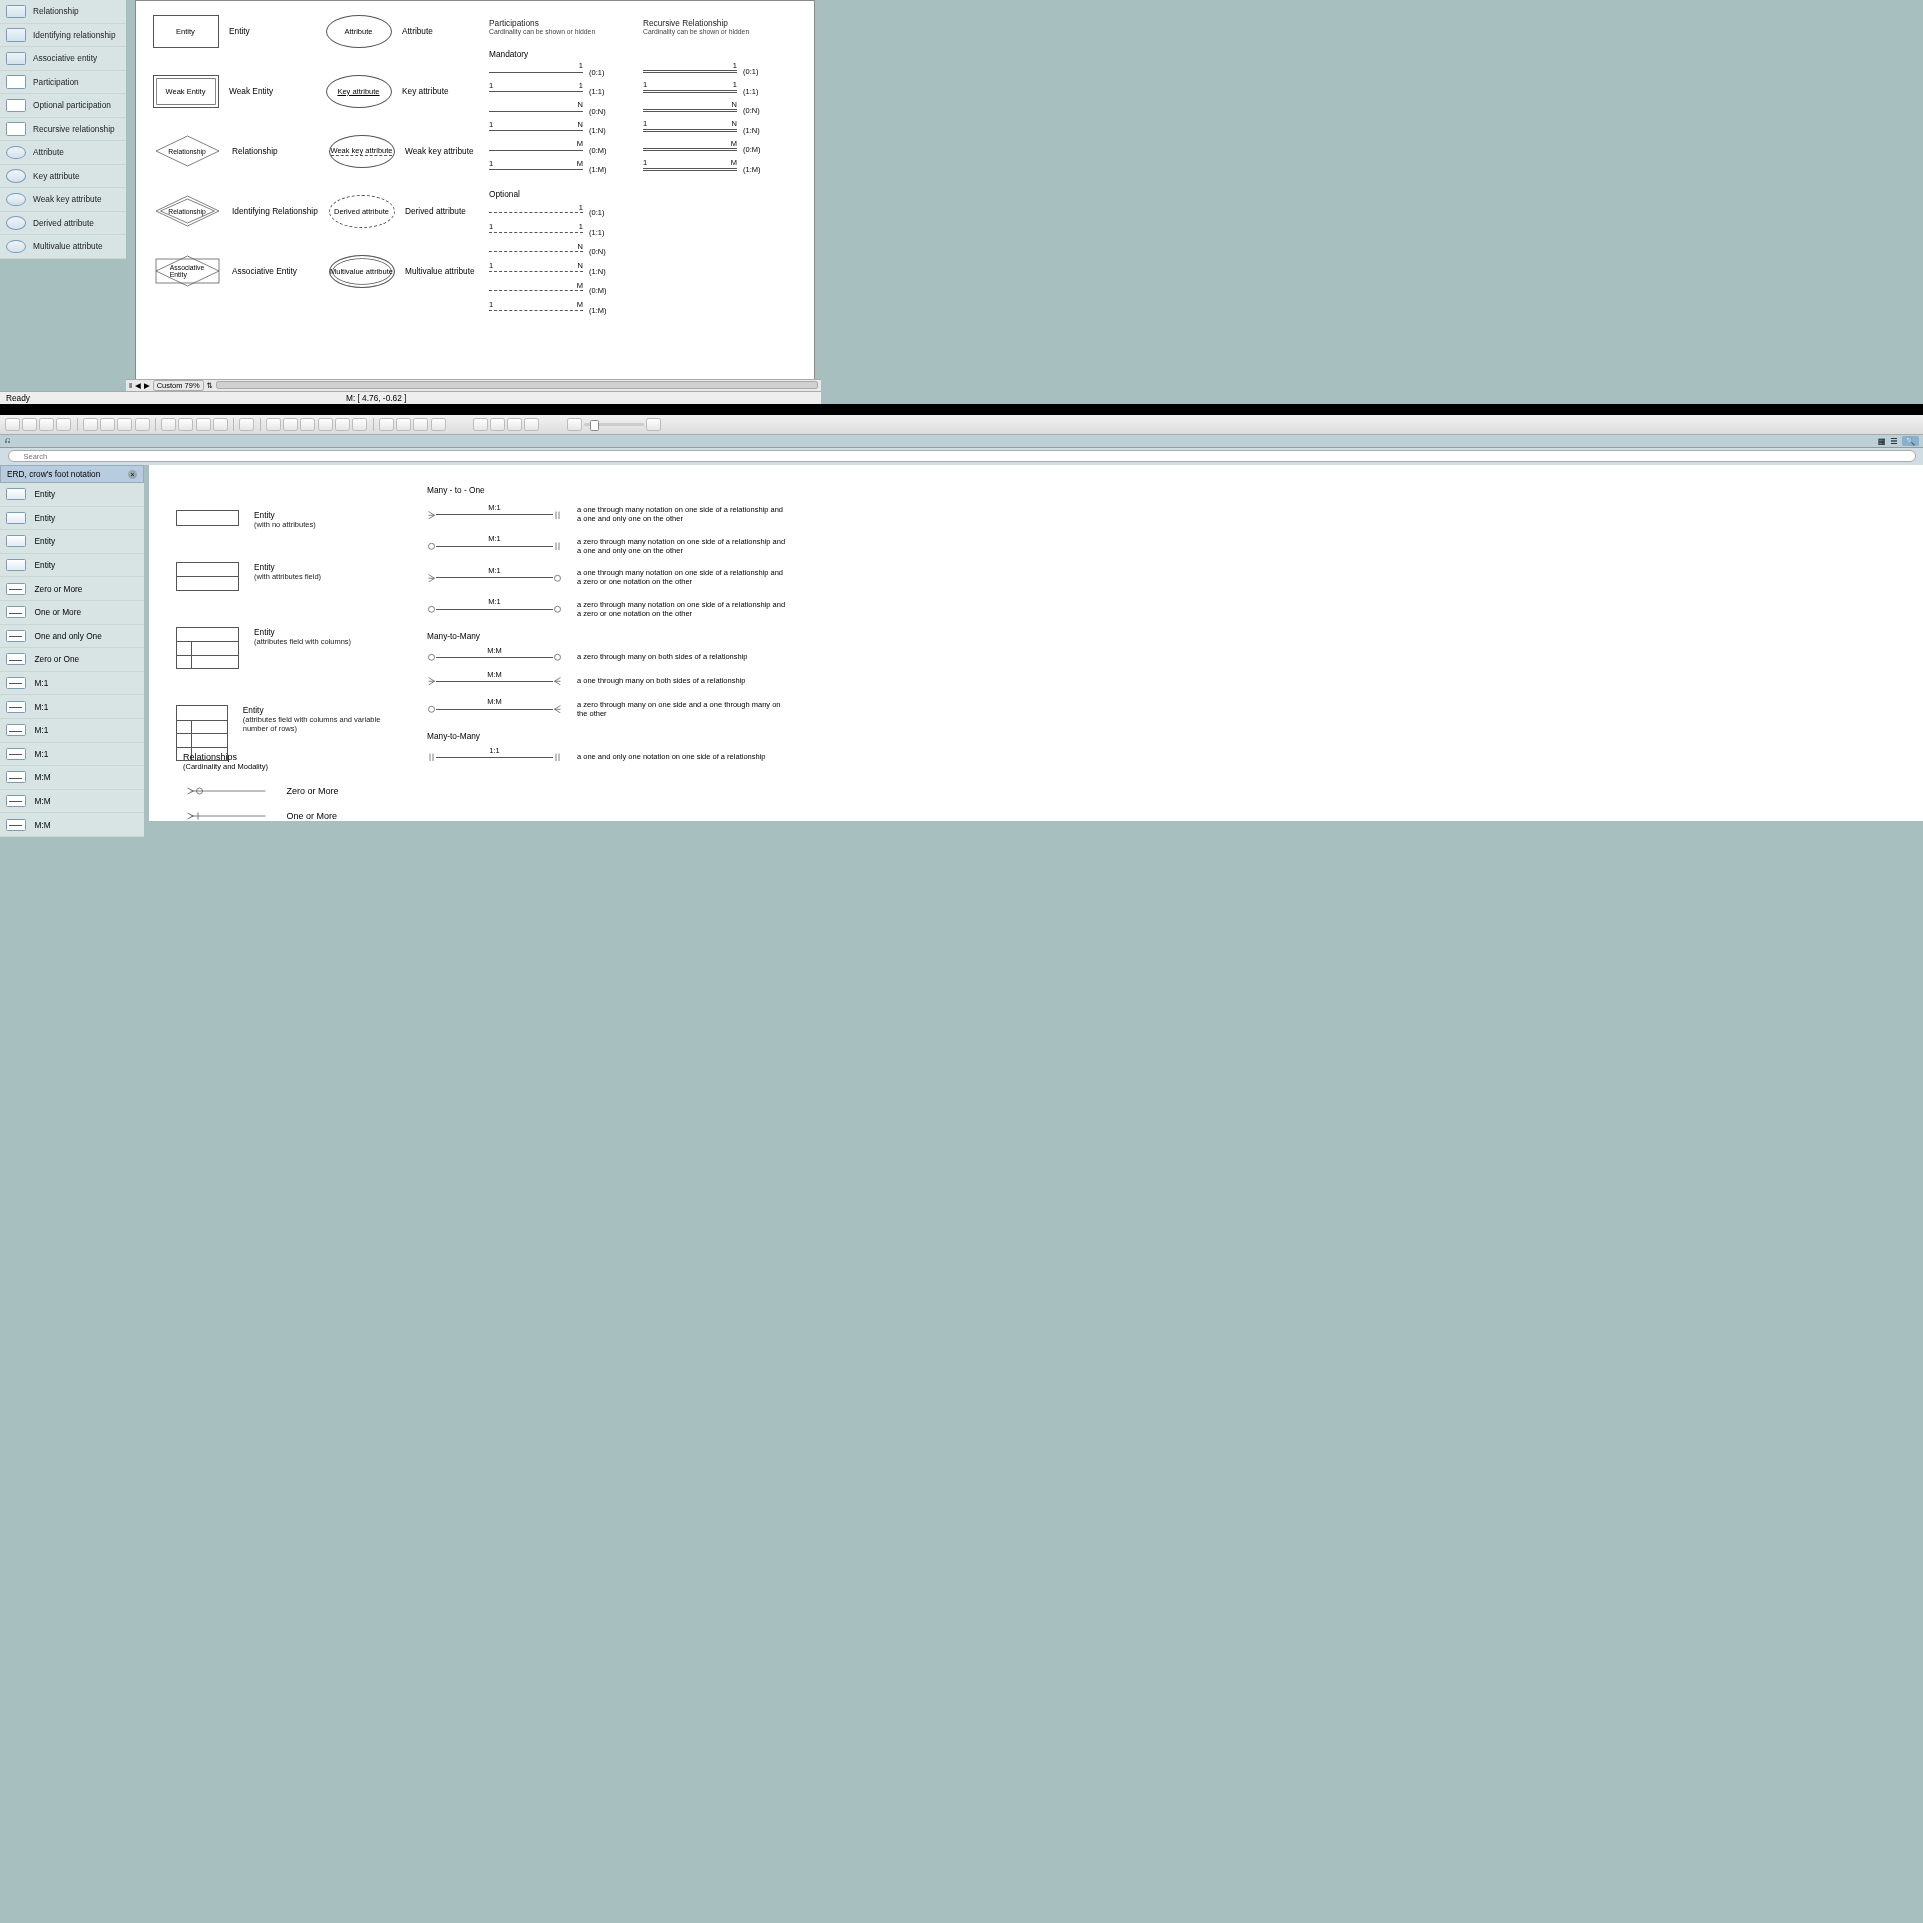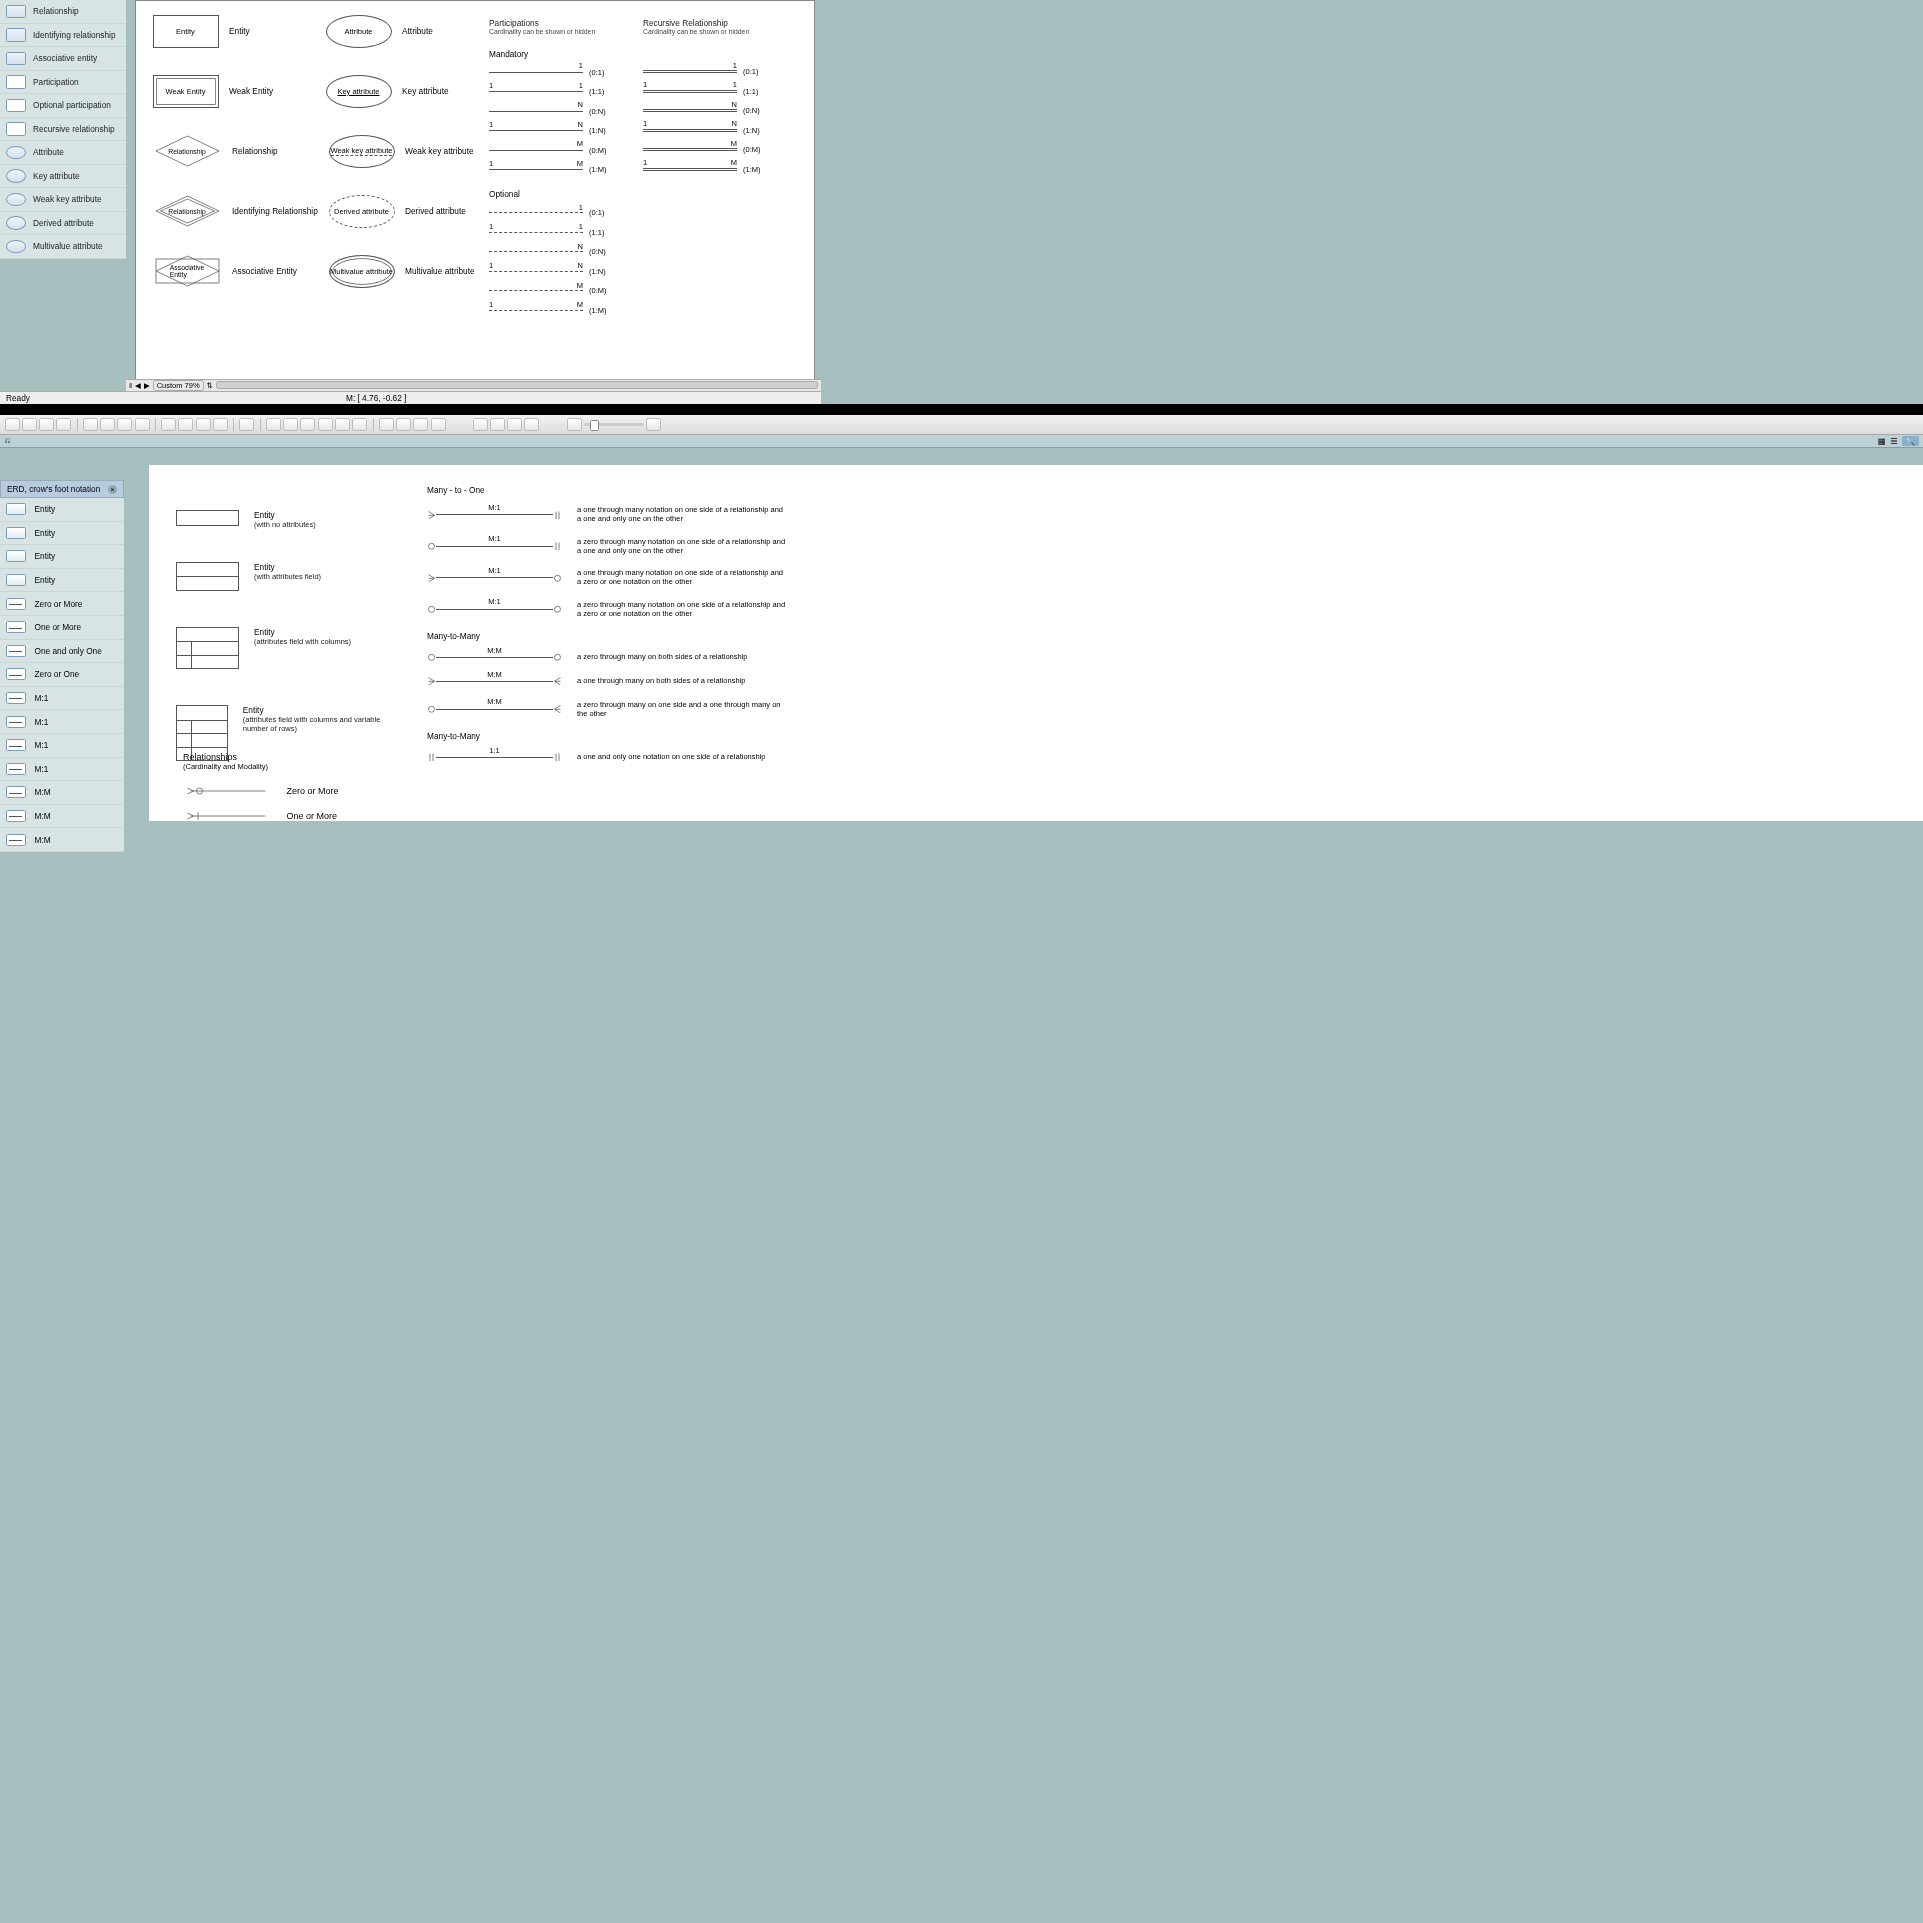--- a/index.html
+++ b/index.html
@@ -55,21 +55,21 @@
 .toolbar2 { height: 19.5px; background: linear-gradient(#f2f2f2,#dcdcdc); border-bottom: 0.8px solid #aaa; display: flex; align-items: center; gap: 2.3px; padding: 0 4.5px; }
 .tb-btn { width: 15px; height: 13.5px; border: 0.8px solid #bbb; border-radius: 2.3px; background: linear-gradient(#fff,#e6e6e6); flex-shrink: 0; }
 .tb-sep { width: 0.8px; height: 13.5px; background: #bbb; margin: 0 3px; }
 .tb-slider { width: 60px; height: 3px; background: #ccc; border-radius: 1.5px; position: relative; }
 .tb-slider::after { content:''; position:absolute; left:6px; top:-3px; width:7.5px; height:9px; background:#fff; border:0.8px solid #888; border-radius:1.5px; }
 
 .subbar { height: 13.5px; background: #bcd0d8; border-bottom: 0.8px solid #999; display: flex; align-items: center; padding: 0 4.5px; gap: 4.5px; }
 .search-wrap { height: 16.5px; background: #d0dde2; display: flex; align-items: center; padding: 1.5px 7.5px; }
 .search-input { flex:1; height: 12px; border-radius: 6.8px; border: 0.8px solid #aaa; background: #fff; padding: 0 15px; font-size: 7.5px; }
 
-.sidebar2 { position: absolute; left: 0; top: 50px; width: 124px; background: #d8e4e4; margin-top: 15px; }
+.sidebar2 { position: absolute; left: 0; top: 50px; width: 144px; background: #d8e4e4; }
 .lib-header { background: #b8cce0; padding: 3px 6px; font-size: 8.3px; border: 0.8px solid #9ab; display: flex; align-items: center; justify-content: space-between; }
 .lib-close { width: 9px; height: 9px; border-radius: 50%; background: #98a8b0; font-size: 6.8px; text-align: center; line-height: 9px; }
 .stencil2 { display: flex; align-items: center; padding: 5.3px 6px; gap: 9px; border-bottom: 0.8px solid #cad6d6; }
 .stencil2-icon { width: 19.5px; height: 12px; border: 0.8px solid #7a9cb8; background: linear-gradient(#fff,#e2ecf2); border-radius: 1.5px; flex-shrink: 0; position: relative; }
 .stencil2-icon.conn { background: #fff; }
 .stencil2-icon.conn::before { content:''; position:absolute; left:2.3px; right:2.3px; top:5.3px; height:0.8px; background:#555; }
 
 .canvas2 { position: absolute; left: 149px; top: 50px; right: 0; bottom: 0; background: #fff; overflow: hidden; }
 
 .crow-col { position: absolute; }
@@ -413,20 +413,23 @@
     <div class="tb-btn"></div>
     <div class="tb-slider"></div>
     <div class="tb-btn"></div>
   </div>
   <div class="subbar">
     <span style="font-size:7.5px;">⎌</span>
     <span style="flex:1"></span>
     <span>▦</span>
     <span>☰</span>
     <span style="background:#8ab0d0;padding:0 3px;border-radius:1.5px;">🔍</span>
+  </div>
+  <div class="search-wrap">
+    <input class="search-input" placeholder="Search" style="">
   </div>
 
   <div class="sidebar2">
     <div class="lib-header">
       <span>ERD, crow's foot notation</span>
       <span class="lib-close">×</span>
     </div>
     <div id="sidebar2-items">
         <div class="stencil2">
           <div class="stencil2-icon rect"></div>

